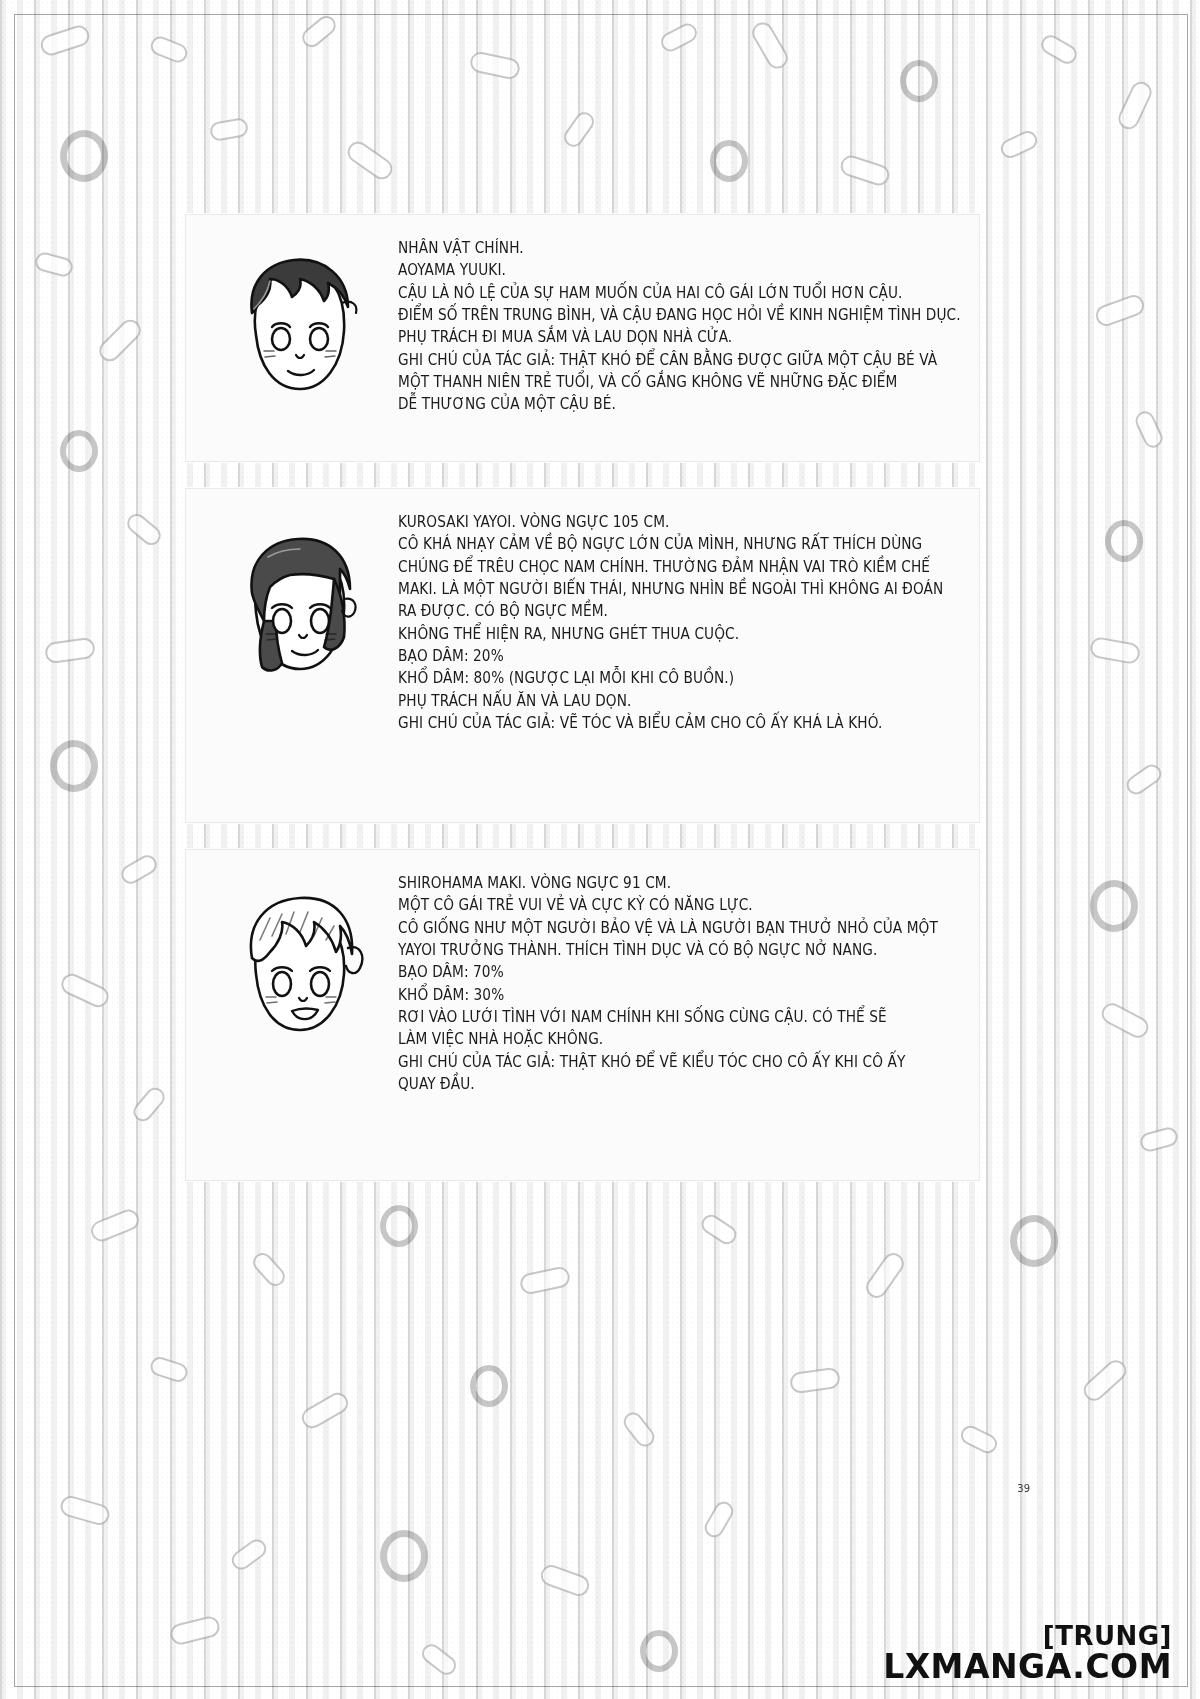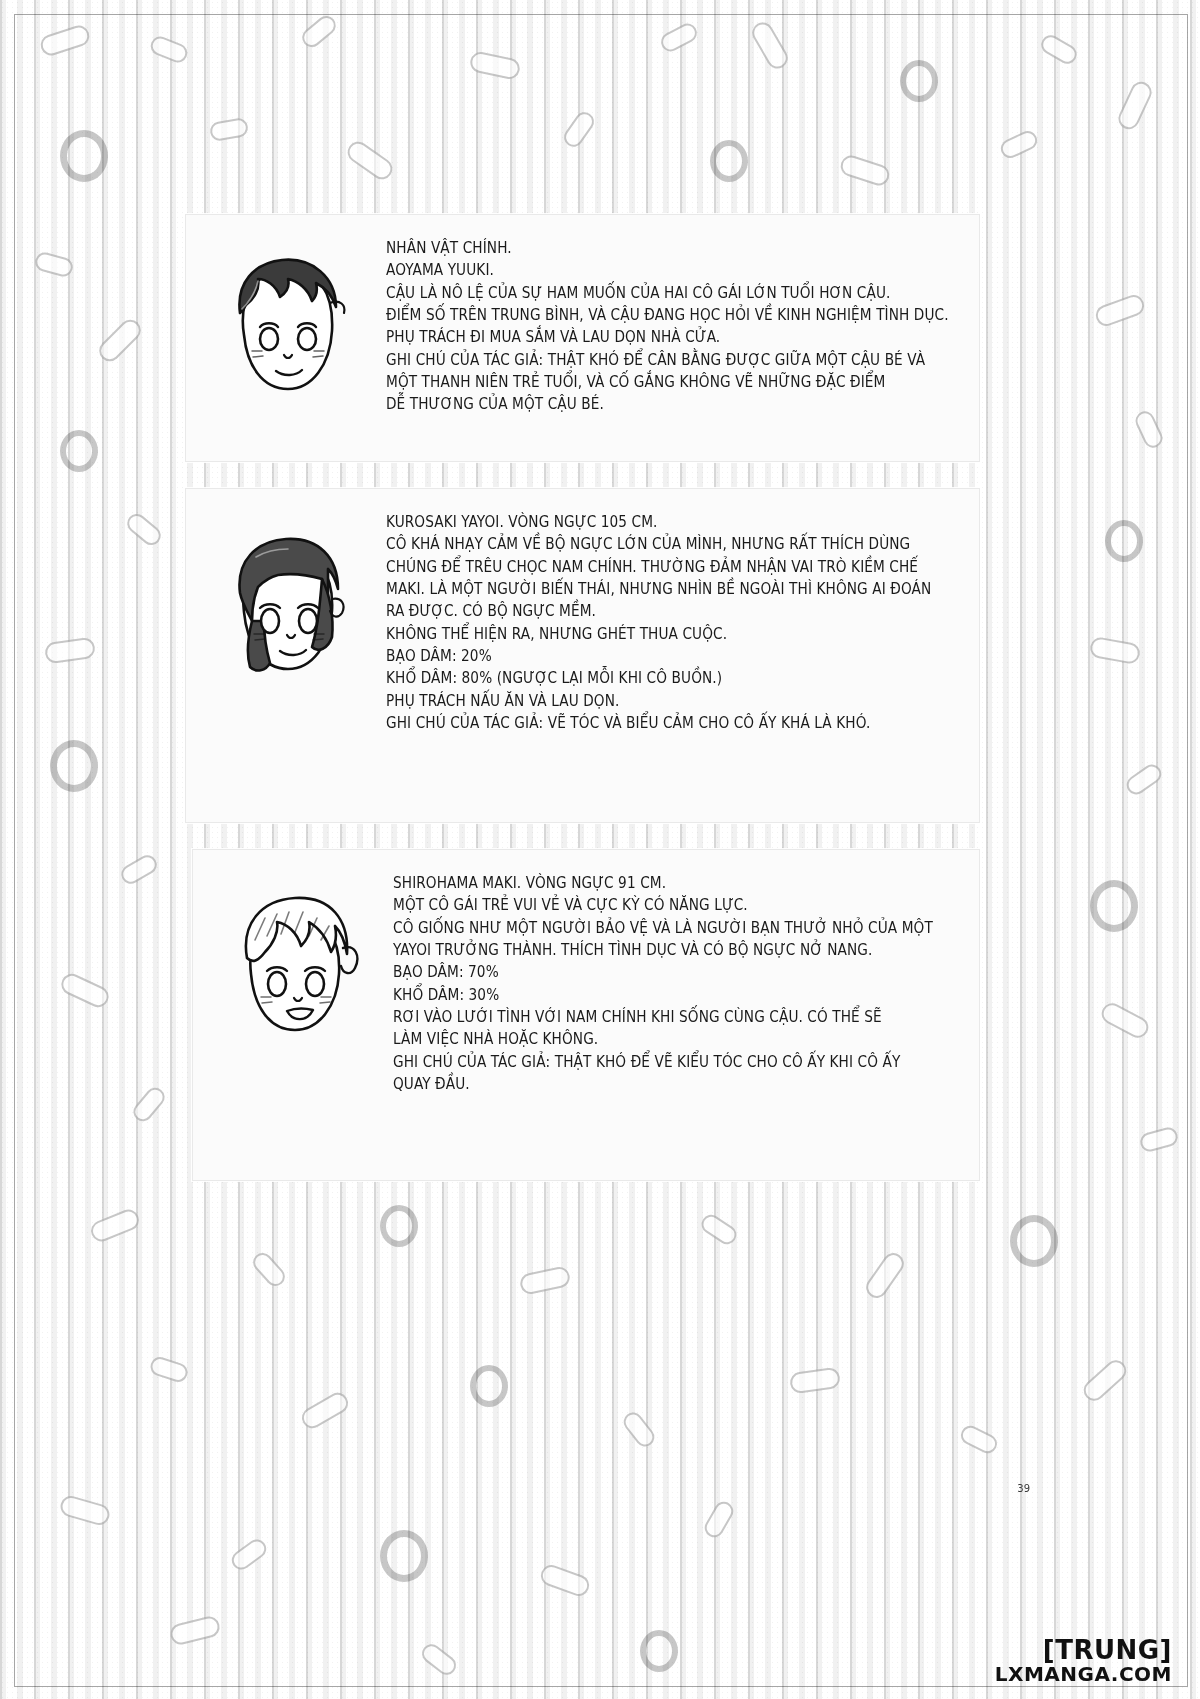--- a/index.html
+++ b/index.html
@@ -84,21 +84,21 @@
     width: 795px;
   }
 
   .card {
     position: relative;
     background: #fbfbfb;
     border: 1px solid rgba(0,0,0,0.07);
     box-shadow: 0 0 0 1px rgba(255,255,255,0.9);
     display: flex;
     align-items: flex-start;
-    padding: 14px 18px 16px 0;
+    padding: 14px 18px 16px 12px;
     margin-bottom: 26px;
   }
   .card .portrait {
     flex: 0 0 200px;
     display: flex;
     justify-content: center;
     align-items: flex-start;
     padding-top: 14px;
   }
   .card .body {
@@ -111,21 +111,21 @@
     font-size: 15.2px;
     line-height: 1.47;
     letter-spacing: 0.1px;
     color: #1a1a1a;
     font-stretch: condensed;
     white-space: pre-wrap;
   }
 
   #card1 { height: 216px; }
   #card2 { height: 303px; }
-  #card3 { height: 300px; margin-left: 7px; }
+  #card3 { height: 300px; }
 
   
   #page-number {
     position: absolute;
     right: 170px;
     top: 1483px;
     font-size: 10px;
     color: #3a3a3a;
     font-family: "DejaVu Sans", sans-serif;
   }
@@ -139,21 +139,21 @@
   #wm-tag {
     font-family: "DejaVu Sans", sans-serif;
     font-weight: bold;
     font-size: 26px;
     color: #111;
     letter-spacing: 0.5px;
   }
   #wm-site {
     font-family: "DejaVu Sans", sans-serif;
     font-weight: bold;
-    font-size: 20px;
+    font-size: 33px;
     color: #111;
     letter-spacing: 0.5px;
   }
 </style>
 </head>
 <body>
 
 <div id="bg">
   <div id="bg-dots"></div>
 

